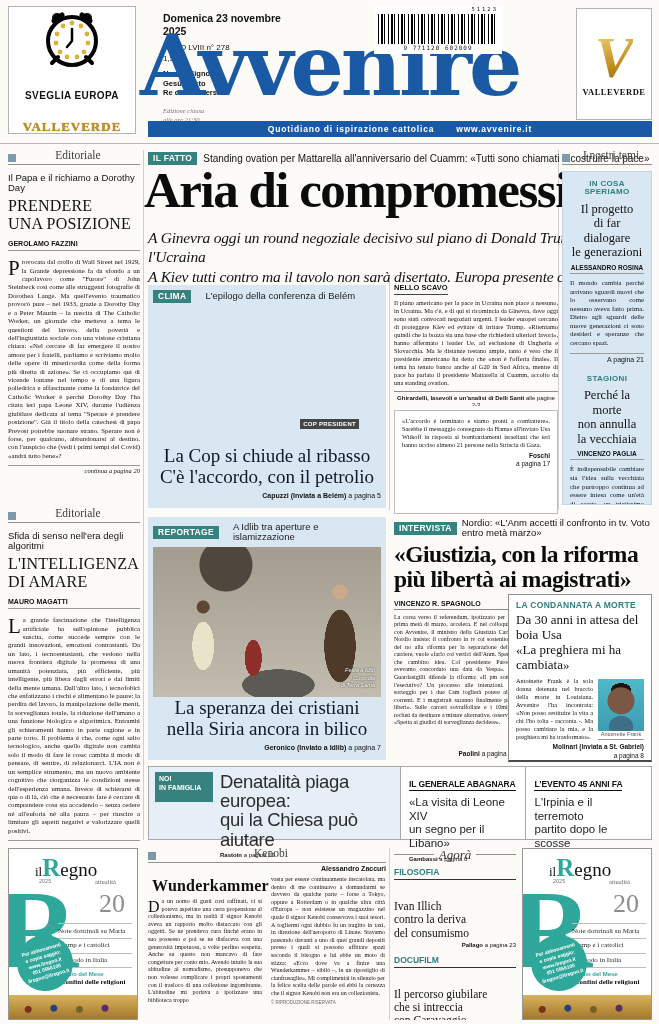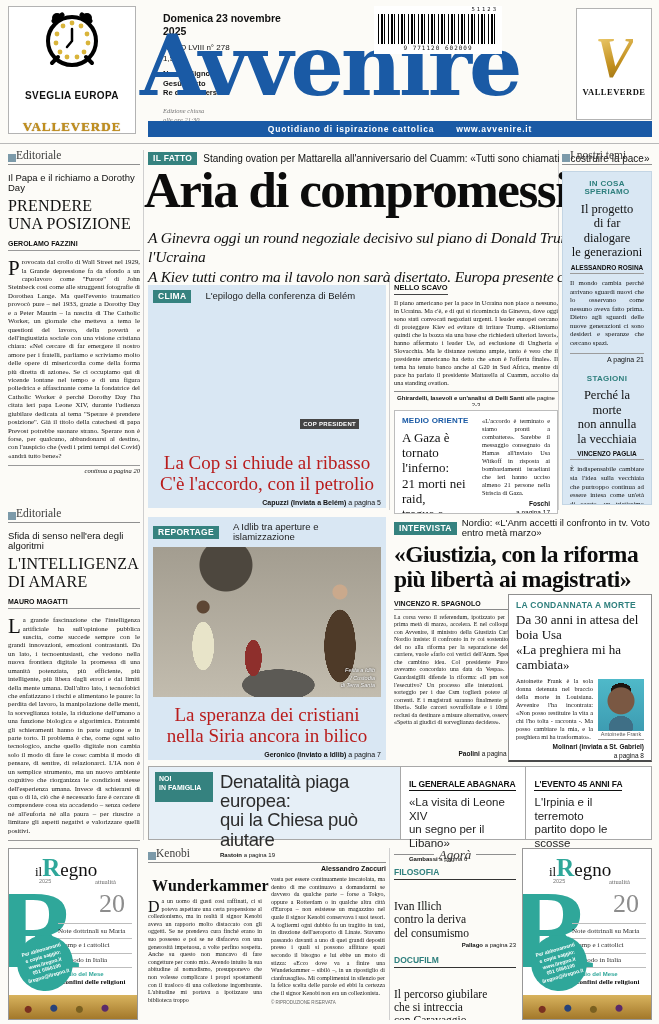--- a/index.html
+++ b/index.html
@@ -35,21 +35,21 @@
   display:flex;flex-direction:column;align-items:center;justify-content:center}
 .goldv{font:bold italic 58px/0.9 "Liberation Serif",serif;
   background:linear-gradient(160deg,#f3d47a,#c28f1e 60%,#8a6510);-webkit-background-clip:text;background-clip:text;color:transparent}
 .adr-label{font:bold 8.5px/1 "Liberation Serif",serif;letter-spacing:.5px;margin-top:4px}
 .bluebar{left:148px;top:121px;width:504px;height:16px;background:#1a5aa5;color:#fff;
   display:flex;align-items:center;justify-content:center;gap:22px;font:bold 8.5px/1 "Liberation Sans",sans-serif;letter-spacing:.8px}
 
 
 .sec-head{display:flex;align-items:flex-end;border-bottom:1px solid #8f8f8f;padding-bottom:2px}
 .sq{width:8px;height:8px;background:#7c9aa9}
-.sec-head-title{flex:1;text-align:left;font:11.5px/1 "Liberation Serif",serif;color:#3d3d3d}
+.sec-head-title{flex:1;text-align:center;font:11.5px/1 "Liberation Serif",serif;color:#3d3d3d}
 .badge{display:inline-block;background:#35827f;color:#fff;font:bold 8.5px/1 "Liberation Sans",sans-serif;padding:2px 5px;letter-spacing:.3px}
 .tag-teal{color:#2e7f7d;font:bold 8px/1.1 "Liberation Sans",sans-serif;letter-spacing:.3px}
 
 
 .ed{left:8px;width:132px;overflow:hidden}
 .ed-kicker{font:9.5px/1.15 "Liberation Sans",sans-serif;margin-top:8px}
 .ed-title{font:16px/1.12 "Liberation Serif",serif;margin-top:3px;letter-spacing:.2px}
 .ed-author{font:bold 7px/1 "Liberation Sans",sans-serif;border-bottom:1px solid #999;padding:7px 0 3px}
 .ed-body{font:6.8px/1.24 "Liberation Serif",serif;margin-top:7px}
 .dropcap{float:left;font:400 21px/0.82 "Liberation Serif",serif;padding:2px 2px 0 0}
@@ -80,21 +80,21 @@
 .idlib-photo{height:150px;background:
   radial-gradient(circle 26px at 32% 12%,#4d473e 0 26px,transparent 27px),
   radial-gradient(ellipse 26px 60px at 82% 66%,#4e3a28 0 60%,transparent 61%),
   radial-gradient(circle 7px at 82% 30%,#caa98c 0 7px,transparent 8px),
   radial-gradient(ellipse 18px 40px at 22% 66%,#e8e4c9 0 60%,transparent 61%),
   radial-gradient(circle 6px at 22% 40%,#5d4634 0 6px,transparent 7px),
   radial-gradient(ellipse 14px 30px at 44% 74%,#8e2f2c 0 60%,transparent 61%),
   radial-gradient(ellipse 60px 26px at 55% 92%,#5c5a55 0 60%,transparent 61%),
   linear-gradient(#a39d90,#c2bcae)}
 .ph-cap{position:absolute;right:6px;bottom:8px;color:#fff;text-align:right;font:italic 5.5px/1.3 "Liberation Sans",sans-serif;text-shadow:0 0 2px #000}
-.panel-headline{text-align:center;font:19px/1.12 "Liberation Serif",serif;margin-top:7px;color:#b91c1c}
+.panel-headline{text-align:center;font:19px/1.12 "Liberation Serif",serif;color:#0f172a}
 .panel-byl{text-align:right;margin-top:5px;font:7px/1 "Liberation Sans",sans-serif}
 .panel-byl b{font-weight:bold}
 
 
 .nello{left:394px;top:276px;width:164px;height:130px;overflow:hidden}
 .ns-author{display:inline-block;font:bold 7.5px/1 "Liberation Sans",sans-serif;border-bottom:1px solid #444;padding-bottom:2px}
 .ns-body{font:6.4px/1.26 "Liberation Serif",serif;margin-top:4px}
 .ns-foot{border-top:1px solid #8a8a8a;margin-top:4px;padding-top:3px;text-align:center;font:6px/1.2 "Liberation Sans",sans-serif}
 
 
@@ -307,27 +307,20 @@
     <div class="panel-byl"><b>Capuzzi (Inviata a Belém)</b><span> a pagina 5</span></div>
   </div>
 
   <div class="abs nello">
     <div class="ns-author">NELLO SCAVO</div>
     <div class="ns-body just">Il piano americano per la pace in Ucraina non piace a nessuno, in Ucraina. Ma c'è, e di qui si ricomincia da Ginevra, dove oggi sono stati convocati negoziati urgenti. I leader europei cercano di proteggere Kiev ed evitare di irritare Trump. «Riteniamo quindi che la bozza sia una base che richiederà ulteriori lavori», hanno affermato i leader Ue, ad esclusione di Ungheria e Slovacchia. Ma le distanze restano ampie, tanto è vero che il presidente americano ha detto che «non è l'offerta finale». Il tema ha tenuto banco anche al G20 in Sud Africa, mentre di pace ha parlato il presidente Mattarella al Cuamm, accolto da una standing ovation.</div>
     <div class="ns-foot"><b>Ghirardelli, Iasevoli e un'analisi di Delli Santi</b><span> alle pagine 2-3</span></div>
   </div>
 
   <div class="abs medio">
-    <div class="mo-left">
-      <div class="mo-head">MEDIO ORIENTE</div>
-      <div class="mo-title pre">A Gaza è tornato
-l'inferno:
-21 morti nei raid,
-tregua a rischio</div>
-    </div>
     <div class="mo-right">
       <div class="mo-body just">«L'accordo è terminato e siamo pronti a combattere». Sarebbe il messaggio consegnato da Hamas all'inviato Usa Witkoff in risposta ai bombardamenti israeliani che ieri hanno ucciso almeno 21 persone nella Striscia di Gaza.</div>
       <div class="mo-byl"><b>Foschi</b><br><span>a pagina 17</span></div>
     </div>
   </div>
 
   <div class="abs temi">
     <div class="sec-head">
       <span class="sq"></span>
       <span class="sec-head-title">I nostri temi</span>

